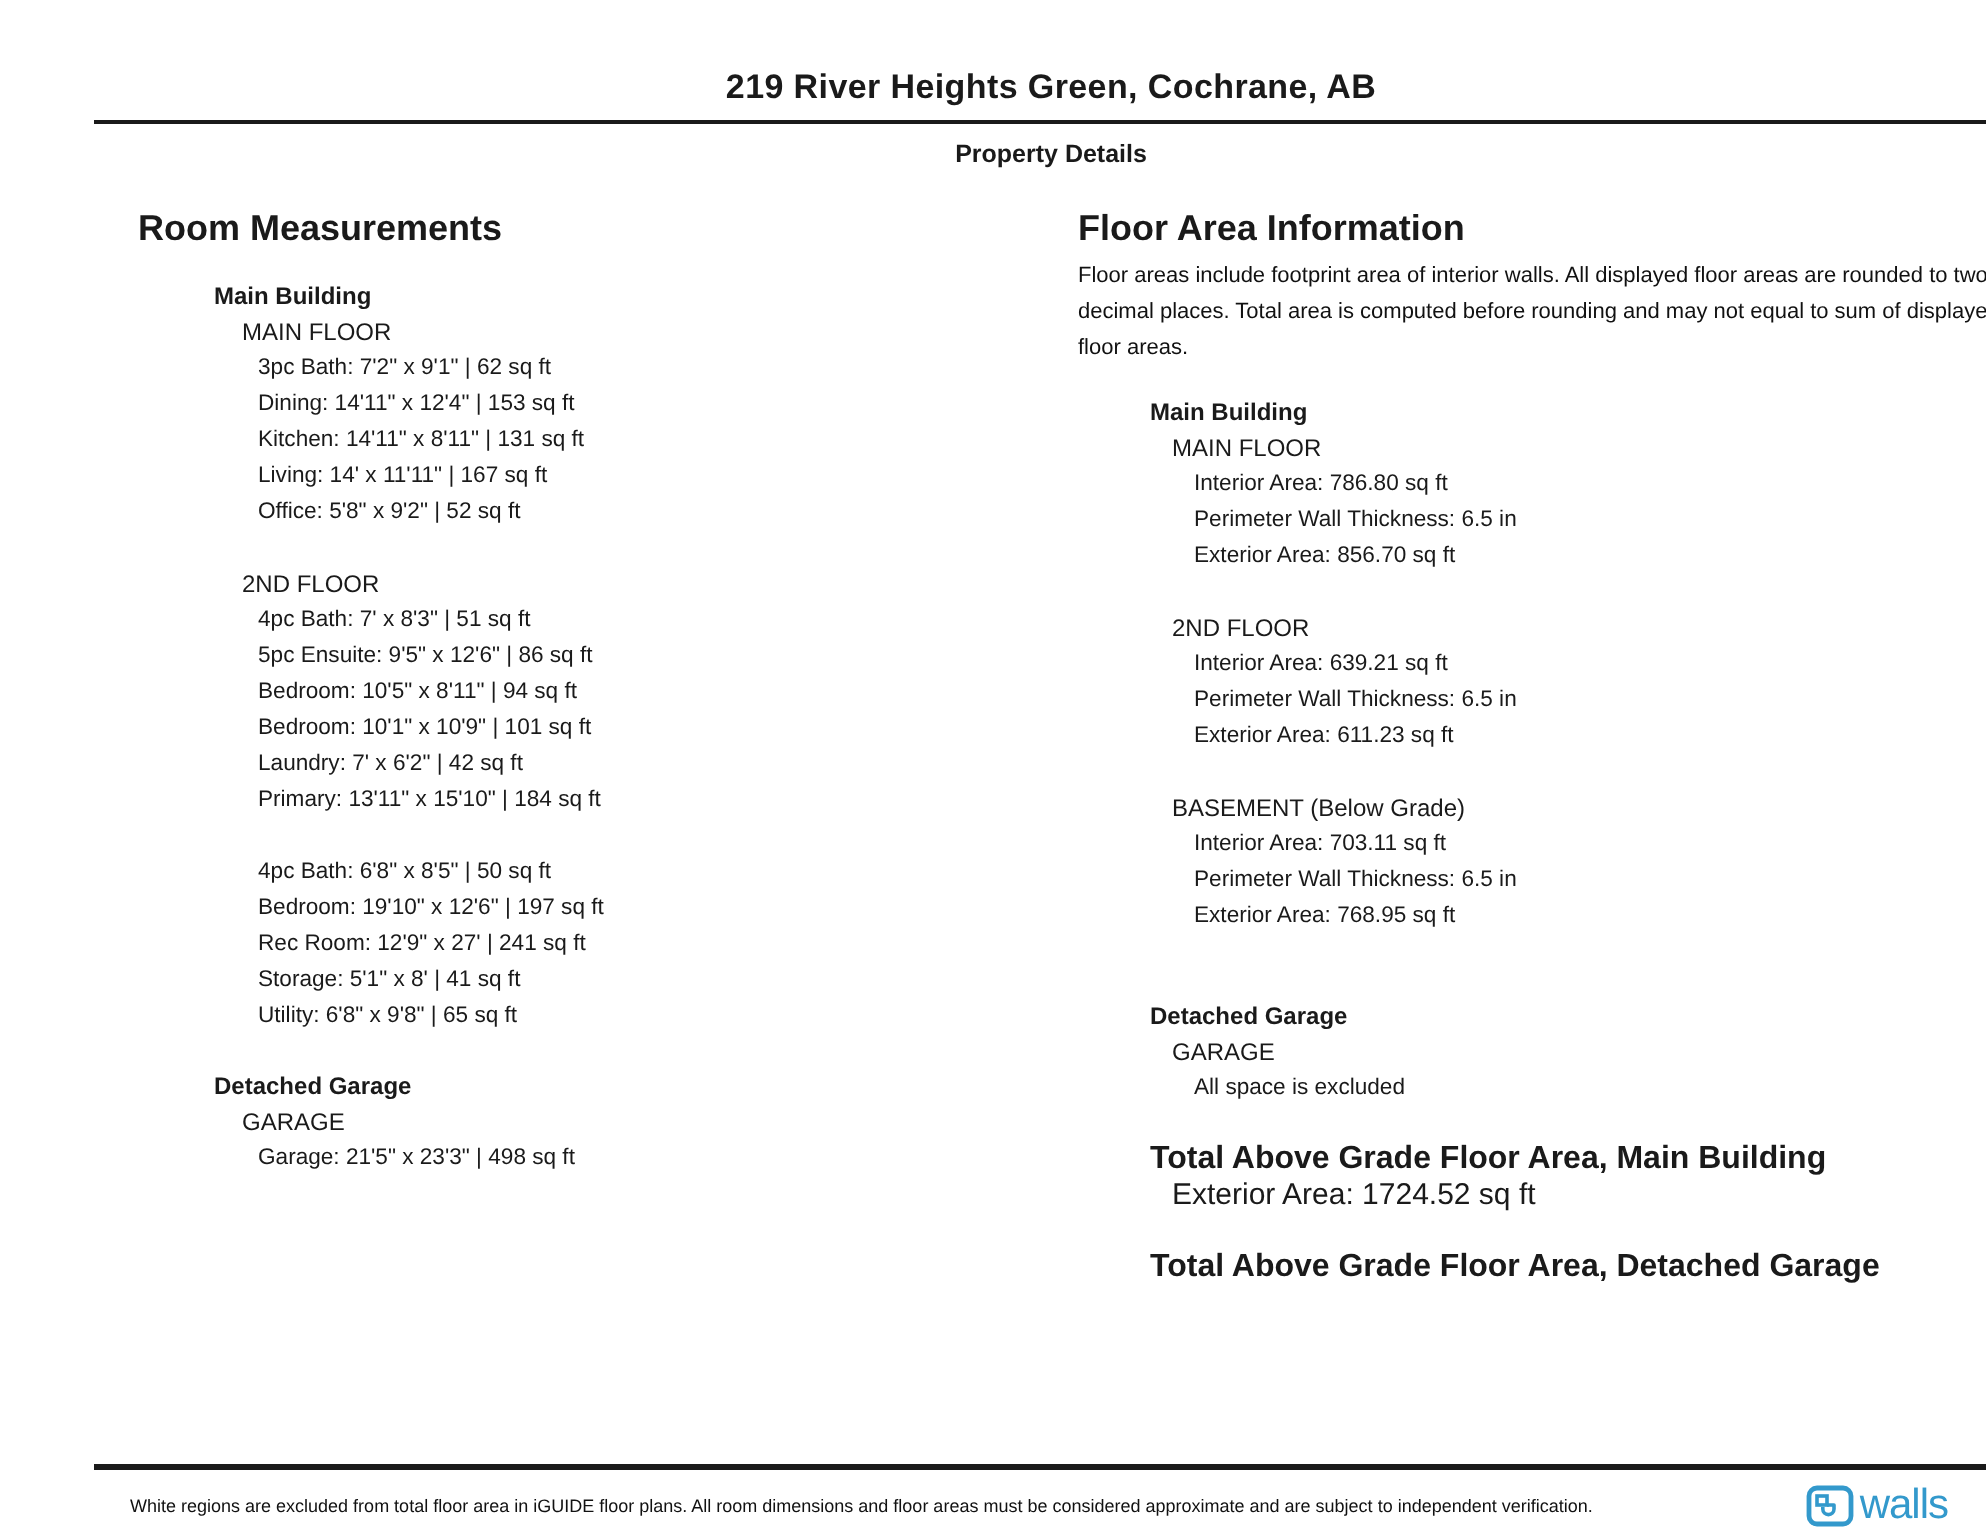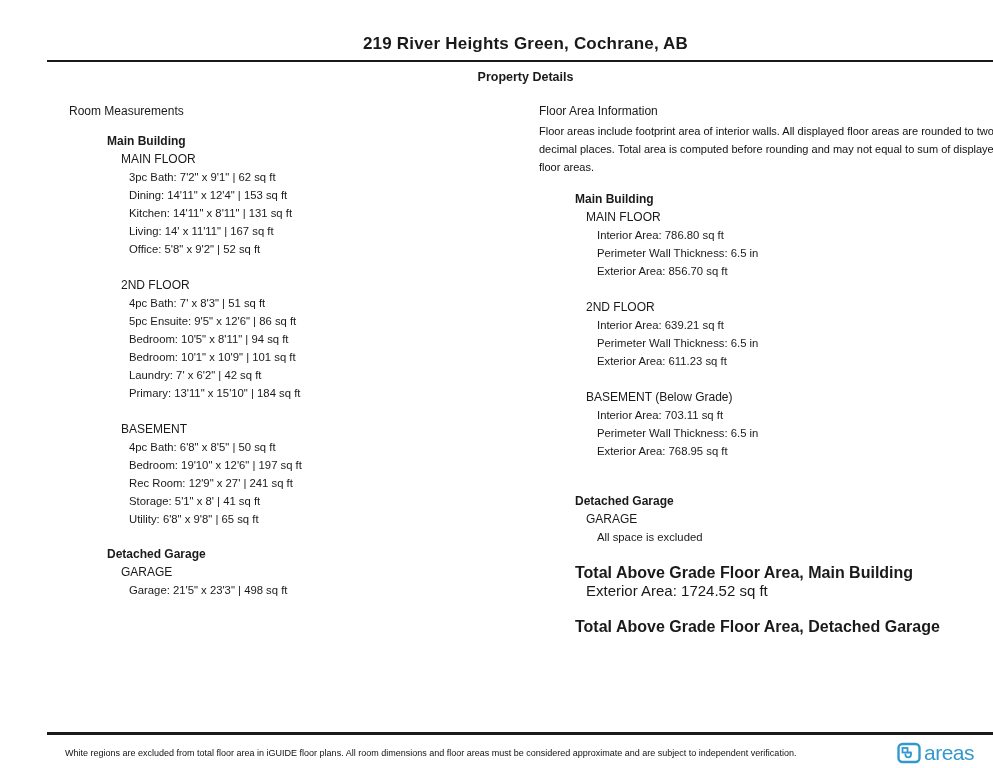--- a/index.html
+++ b/index.html
@@ -17,21 +17,21 @@
   .doc-header { padding-top: 34px; text-align: center; }
   .doc-title { font-size: 17px; font-weight: bold; letter-spacing: 0.2px; }
   .title-rule { border: none; border-top: 2.5px solid #1a1a1a; margin: 6px 18px 0 18px; }
   .doc-subtitle { font-size: 12.5px; font-weight: bold; margin-top: 8px; }
 
   
   .columns { display: flex; margin-top: 20px; }
   .col-left  { margin-left: 40px;  width: 462px; }
   .col-right { margin-left: 8px;   width: 465px; }
 
-  .section-heading { font-size: 12px; font-weight: normal; margin-bottom: 4px; }
+  .section-heading { font-size: 18px; font-weight: bold; margin-bottom: 4px; }
   .section-desc { font-size: 11px; line-height: 18px; color: #111; }
 
   .building-block { margin-top: 17px; }
   .building-name { font-size: 12px; font-weight: bold; margin-left: 38px; line-height: 18px; }
   .floor-group { margin-top: 0; }
   .floor-group + .floor-group { margin-top: 18px; }
   .floor-name { font-size: 12px; margin-left: 52px; line-height: 18px; }
   .line-item { font-size: 11.3px; margin-left: 60px; line-height: 18px; white-space: nowrap; }
 
   .col-right .building-name { margin-left: 36px; }
@@ -84,21 +84,20 @@
           <div class="floor-name">2ND FLOOR</div>
           <div class="line-item">4pc Bath: 7' x 8'3" | 51 sq ft</div>
           <div class="line-item">5pc Ensuite: 9'5" x 12'6" | 86 sq ft</div>
           <div class="line-item">Bedroom: 10'5" x 8'11" | 94 sq ft</div>
           <div class="line-item">Bedroom: 10'1" x 10'9" | 101 sq ft</div>
           <div class="line-item">Laundry: 7' x 6'2" | 42 sq ft</div>
           <div class="line-item">Primary: 13'11" x 15'10" | 184 sq ft</div>
         </div>
 
         <div class="floor-group">
-          <div class="floor-name">BASEMENT</div>
           <div class="line-item">4pc Bath: 6'8" x 8'5" | 50 sq ft</div>
           <div class="line-item">Bedroom: 19'10" x 12'6" | 197 sq ft</div>
           <div class="line-item">Rec Room: 12'9" x 27' | 241 sq ft</div>
           <div class="line-item">Storage: 5'1" x 8' | 41 sq ft</div>
           <div class="line-item">Utility: 6'8" x 9'8" | 65 sq ft</div>
         </div>
       </div>
 
       <div class="building-block">
         <div class="building-name">Detached Garage</div>
@@ -162,18 +161,18 @@
     <div class="footer-row">
       <div class="footer-disclaimer">White regions are excluded from total floor area in iGUIDE floor plans. All room dimensions and floor areas must be considered approximate and are subject to independent verification.</div>
       <div class="logo">
         <span style="display:inline-flex;">
           <svg width="24" height="22" viewBox="0 0 24 22" xmlns="http://www.w3.org/2000/svg">
             <rect x="1.5" y="2" width="21" height="18" rx="4" fill="none" stroke="#3399cc" stroke-width="2.4"></rect>
             <rect x="5.5" y="6" width="5" height="4.5" fill="none" stroke="#3399cc" stroke-width="1.8"></rect>
             <path d="M10.5 10.5 L14 10.5 L14 12.5 A 2.8 2.8 0 0 1 8.4 12.5 L8.4 11.5" fill="none" stroke="#3399cc" stroke-width="1.8" stroke-linejoin="round"></path>
           </svg>
         </span>
-        <span class="logo-text" style="color:#3399cc;">areas</span>
+        <span class="logo-text" style="color:#3399cc;">walls</span>
       </div>
     </div>
   </div>
 
 </div>
 
 </body></html>

